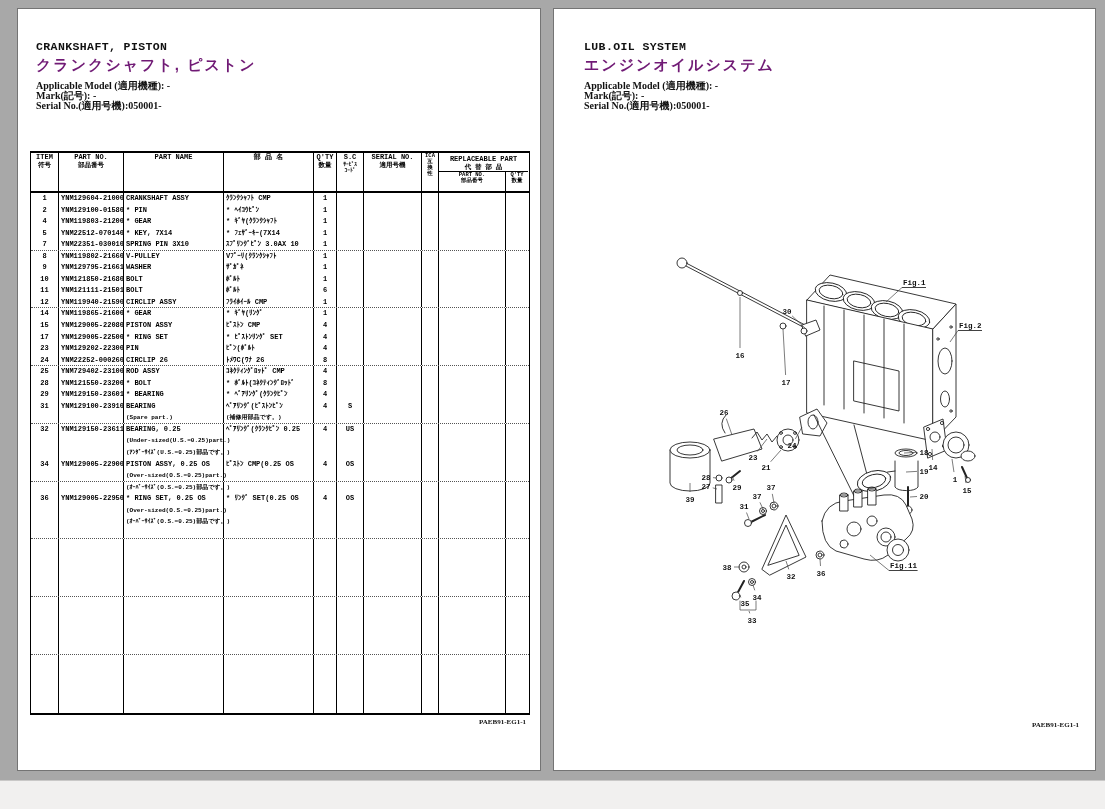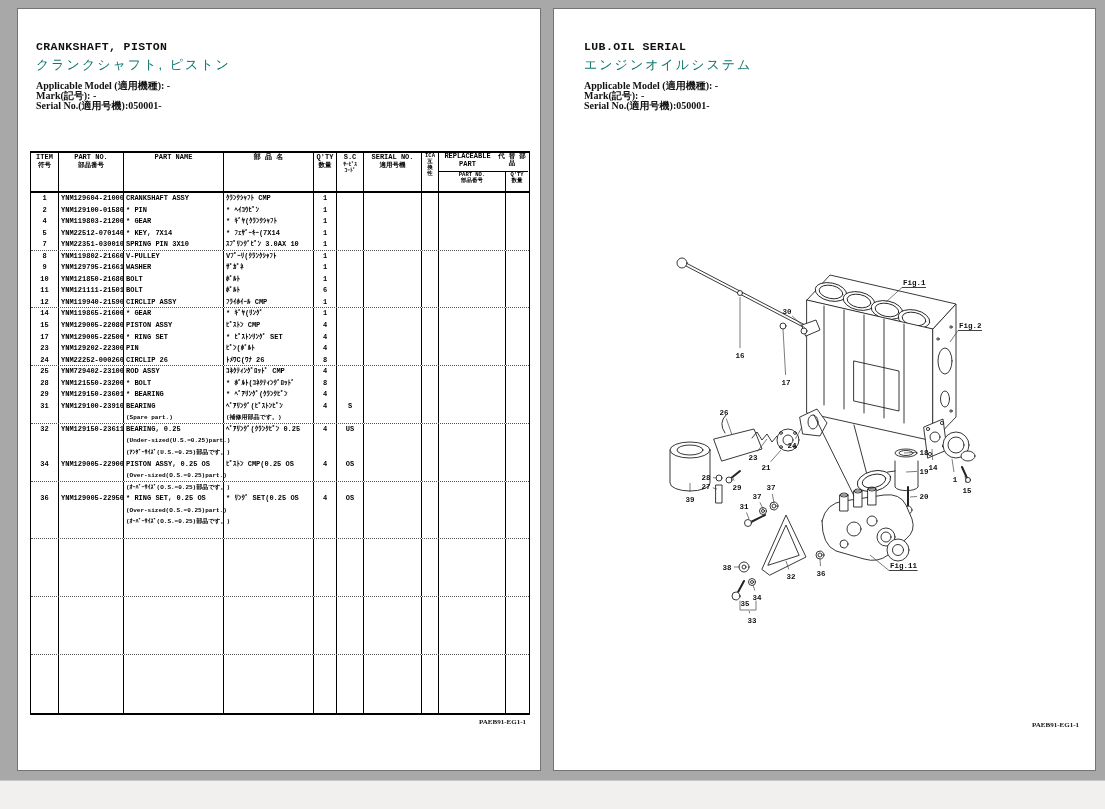--- a/index.html
+++ b/index.html
@@ -2,38 +2,38 @@
 <html><head>
 <meta charset="utf-8">
 <style>
   html,body{margin:0;padding:0}
   body{width:1105px;height:809px;overflow:hidden;background:#a8a8a8;font-family:"Liberation Sans",sans-serif;position:relative}
   .canvas{position:absolute;left:0;top:0;width:1105px;height:659px;background:#a8a8a8}
   .page{position:absolute;top:8px;height:763px;background:#fff;border:1px solid #747474;box-sizing:border-box}
   .page-left{left:17px;width:524px}
   .page-right{left:553px;width:543px}
   .t-en{position:absolute;left:18px;top:31px;font-family:"Liberation Mono","DejaVu Sans Mono",monospace;font-weight:700;font-size:11.5px;letter-spacing:.4px;color:#111;white-space:nowrap}
-  .t-ja{position:absolute;left:18px;top:47px;font-weight:400;font-size:13px;letter-spacing:2px;color:#0f766e;white-space:nowrap}
+  .t-ja{position:absolute;left:18px;top:47px;font-weight:700;font-size:15px;letter-spacing:2px;color:#701a75;white-space:nowrap}
   .meta{position:absolute;left:18px;font-family:Liberation Serif, serif;font-weight:700;font-size:10px;color:#111;white-space:nowrap}
   .page-right .t-en,.page-right .t-ja,.page-right .meta{left:30px}
   .m0{top:70px}.m1{top:80px}.m2{top:90px}
   .pcode{position:absolute;top:709px;right:14px;font-family:Liberation Serif, serif;font-weight:700;font-size:7px;color:#111}
   .pnum{position:absolute;top:721px;left:0;width:100%;text-align:center;font-family:"Liberation Mono","DejaVu Sans Mono",monospace;font-weight:700;font-size:10px;color:#111}
   .page-right .pcode{top:712px;right:16px}
   .page-right .pnum{top:727px}
 
   
   .ptable{position:absolute;left:12px;top:142px;width:500px;border:1px solid #000;border-top:2px solid #000;border-bottom:2px solid #000;box-sizing:border-box;color:#000}
   .thead{display:flex;height:38px;border-bottom:2px solid #000;font-family:"Liberation Mono","DejaVu Sans Mono",monospace;font-weight:700;text-align:center}
   .hc{box-sizing:border-box;border-right:1px solid #000;display:flex;flex-direction:column;line-height:1.25;font-size:7px;overflow:hidden}
   .hc .ja{font-size:6.5px}
   .hc .xs{font-size:5.5px;line-height:1.1}
   .c0{width:28px}.c1{width:65px}.c2{width:100px}.c3{width:90px}.c4{width:23px}.c5{width:27px}.c6{width:58px}.c7{width:17px}.c8{width:67px}.c9{width:22px;border-right:none!important}
   .hrepl{width:89px;padding:0;justify-content:flex-start;border-right:none}
-  .hrepl .top{height:18px;border-bottom:1px solid #000;display:flex;flex-direction:row;justify-content:flex-end;line-height:1.1}
+  .hrepl .top{height:18px;border-bottom:1px solid #000;display:flex;flex-direction:column;justify-content:flex-end;line-height:1.1}
   .hrepl .bot{display:flex;height:19px}
   .hrepl .bot .hc{height:19px}
   .tbody{font-family:"Liberation Mono","DejaVu Sans Mono",monospace;font-weight:700}
   .trow{display:flex;height:11.55px;box-sizing:border-box;align-items:center}
   .trow.sep{border-bottom:1px dotted #555}
   .tc{box-sizing:border-box;border-right:1px solid #000;height:100%;font-size:7px;line-height:11.55px;white-space:nowrap;padding:0 1px 0 2px}
   .tc.ctr{text-align:center;padding:0}
   .tc.name{overflow:visible}
   .tc.sub{font-size:6px}
 
@@ -648,21 +648,21 @@
             <div class="tc c8"></div>
             <div class="tc c9"></div>
           </div>
         </div>
     </div>
 
     <div class="pcode">PAEB91-EG1-1</div>
   </div>
 
   <div class="page page-right">
-    <div class="t-en">LUB.OIL SERIAL</div>
+    <div class="t-en">LUB.OIL SYSTEM</div>
     <div class="t-ja">エンジンオイルシステム</div>
     <div class="meta m0">Applicable Model (適用機種): -</div>
     <div class="meta m1">Mark(記号): -</div>
     <div class="meta m2">Serial No.(適用号機):050001-</div>
 
     <svg id="fig-svg" class="figsvg" width="543" height="763" viewBox="0 0 543 763">
       <g stroke="#222" fill="none" stroke-width="0.9" stroke-linejoin="round" stroke-linecap="round">
 
         <polygon points="253,291 276,266 402,295 379,320" fill="#fff"></polygon>
         <ellipse cx="277" cy="283" rx="16" ry="9" transform="rotate(12 277 283)" fill="#fff"></ellipse>

